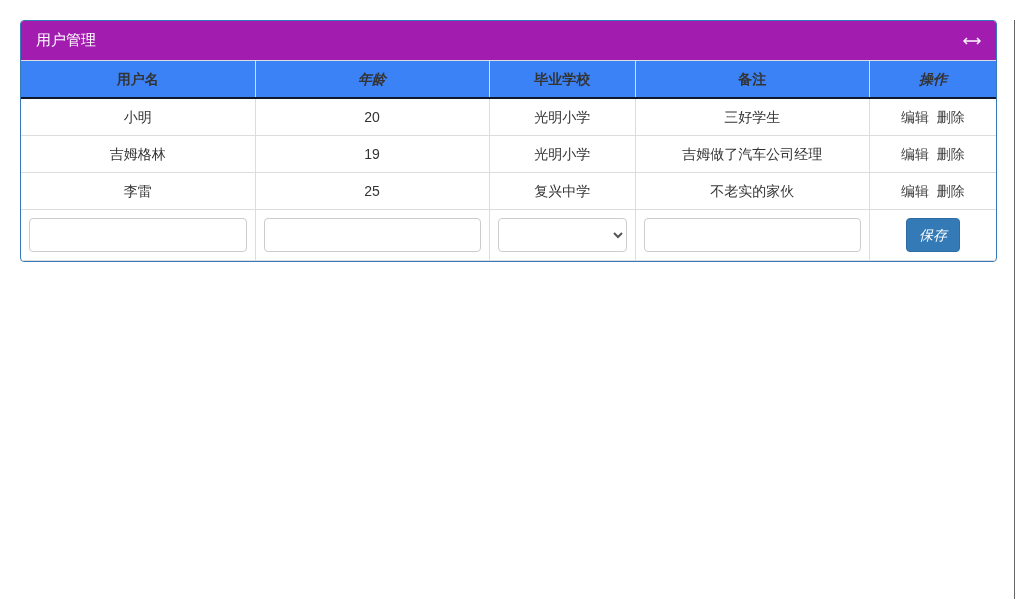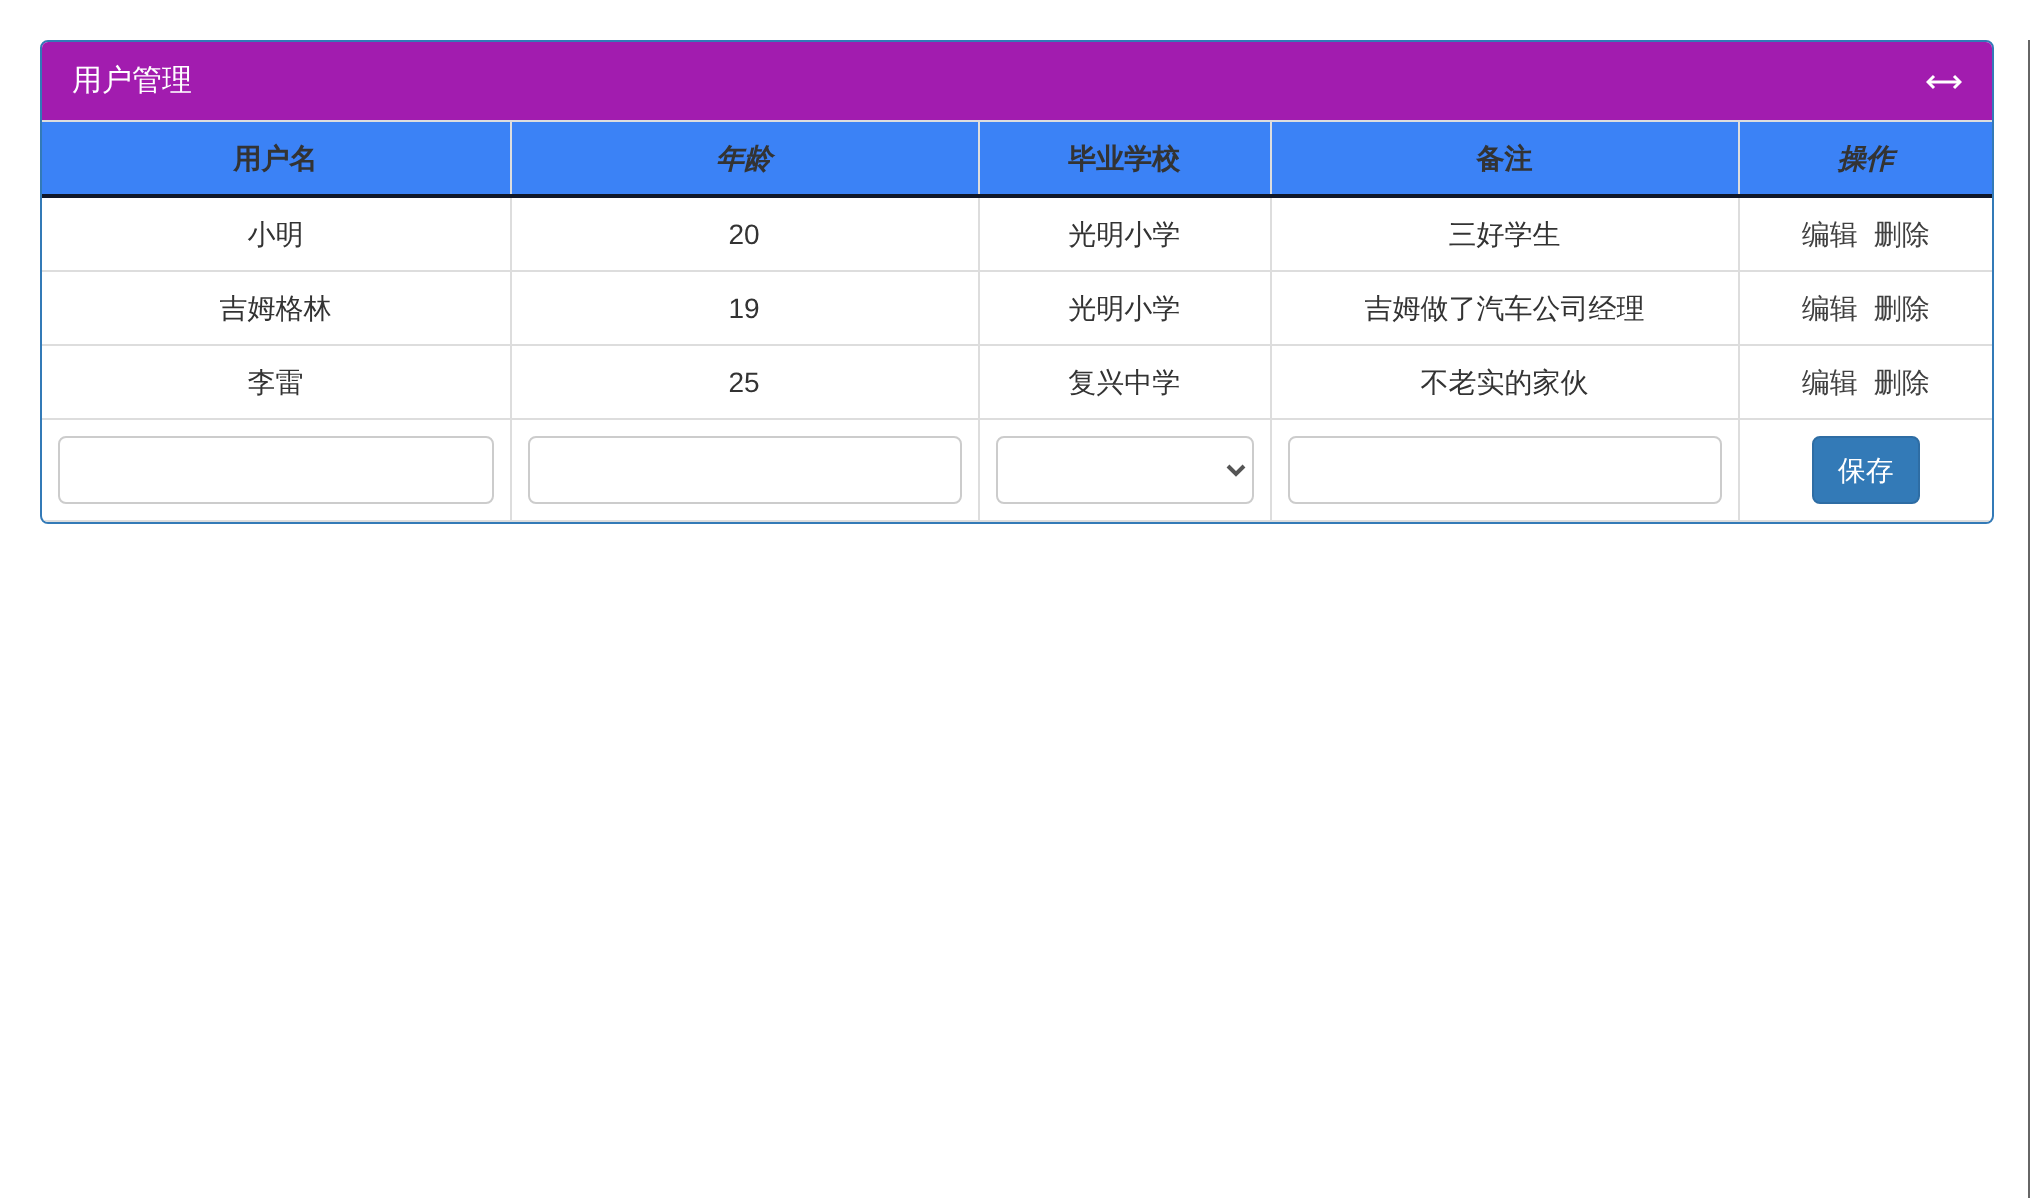--- a/index.html
+++ b/index.html
@@ -103,20 +103,21 @@
     }
     .btn-primary {
       color: #fff;
       background-color: #337ab7;
       border: 1px solid #2e6da4;
       padding: 6px 12px;
       font-size: 14px;
       border-radius: 4px;
       cursor: pointer;
       line-height: 1.42857143;
+      font-style: italic;
     }
     .right-border {
       position: absolute;
       top: 0;
       right: 2px;
       bottom: 0;
       width: 1px;
       background: #666;
     }
   </style>

